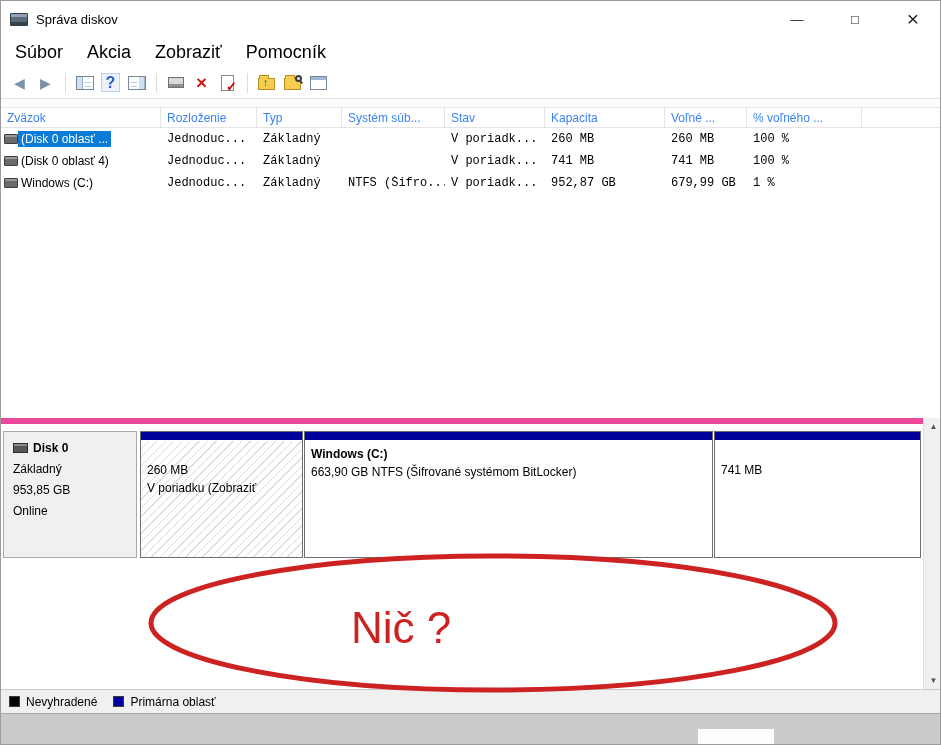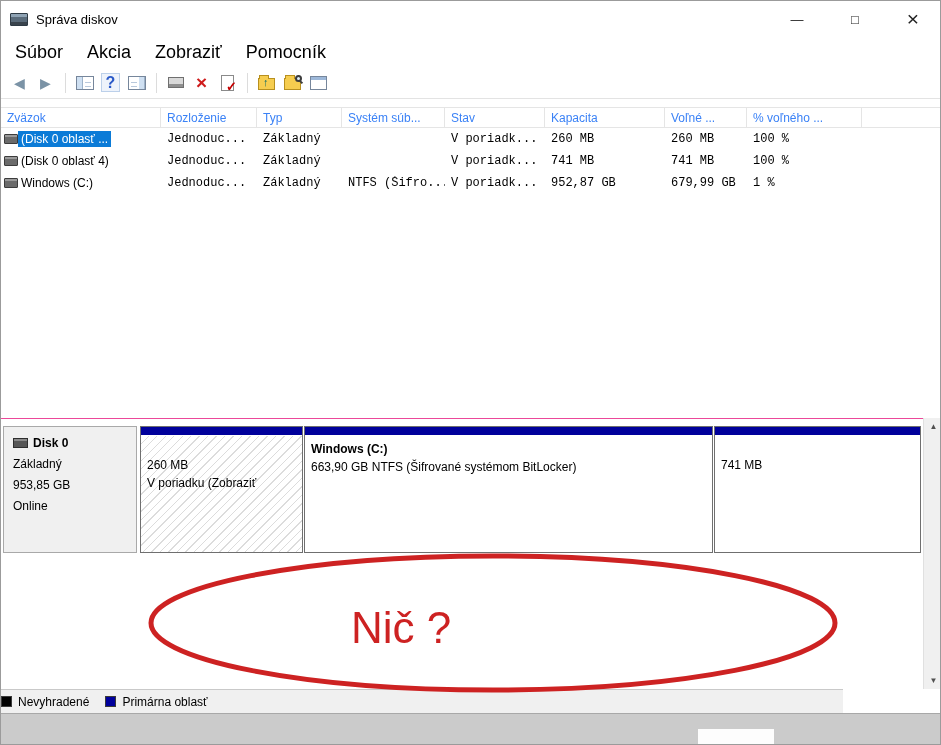--- a/index.html
+++ b/index.html
@@ -45,21 +45,21 @@
   .vt-h { border-right:1px solid #e5e5e5; padding:3px 0 0 6px; white-space:nowrap; overflow:hidden; color:#3b82f6; }
   .vt-h:last-child { border-right:none; }
   .vt-row { height:22px; align-items:center; }
   .vt-c { padding-left:6px; white-space:nowrap; overflow:hidden;font-family:Liberation Mono, monospace; }
   .vol-cell { display:flex; align-items:center; padding-left:3px; overflow:hidden; }
   .vol-icon { width:14px; height:10px; background:#6b6b6b; border:1px solid #3c3c3c; border-radius:1px; box-shadow:inset 0 2px 0 #9b9b9b; flex:0 0 auto; }
   .vol-label { padding:1px 3px; white-space:nowrap; overflow:hidden; }
   .vol-label.selected { color:#fff; }
 
   
-  .graph { position:absolute; top:417px; left:0; width:922px; height:271px; background:#fff; border-top:1px solid #ec4899; }
+  .graph { position:absolute; top:417px; left:0; width:922px; height:271px; background:#fff; border-top:6px solid #ec4899; }
   .disk-row { position:absolute; left:2px; width:918px; }
   .row0 { top:7px; height:127px; }
   .row1 { top:139px; height:128px; }
   .disk-label { position:absolute; left:0; top:0; width:134px; height:100%; background:#f0f0f0; border:1px solid #a9a9a9; padding:9px 0 0 9px; overflow:hidden; }
   .disk-title { font-weight:bold; display:flex; gap:5px; align-items:center; }
   .disk-ic { width:15px; height:10px; background:#565656; border:1px solid #2e2e2e; box-shadow:inset 0 2px 0 #8a8a8a; flex:0 0 auto; }
   .disk-label .line { margin-top:7px; white-space:nowrap; }
   .disk-label .gap { margin-top:24px; }
   .part { position:absolute; top:0; height:100%; background:#fff; border:1px solid #6f6f6f; overflow:hidden; }
   .part .bar { height:9px; border-bottom:1px solid #fff; }
@@ -71,21 +71,21 @@
   .p3 { left:711px; width:207px; }
   .bold { font-weight:bold; }
   .media-area { position:absolute; left:137px; top:0; width:781px; height:100%; background:#e9e9e9; border:1px solid #dcdcdc; }
 
   
   .vscroll { position:absolute; left:922px; top:417px; width:19px; height:271px; background:#f0f0f0; border-left:1px solid #e0e0e0; }
   .vs-btn { position:absolute; left:0; width:19px; height:17px; color:#505050; font-size:8px; text-align:center; line-height:17px; }
   .vs-up { top:0; } .vs-down { bottom:0; }
 
   
-  .legend { position:absolute; top:688px; left:0; width:842px; height:24px; background:#f0f0f0; border-top:1px solid #c9c9c9; display:flex; align-items:center; }
+  .legend { position:absolute; top:688px; left:0; width:941px; height:24px; background:#f0f0f0; border-top:1px solid #c9c9c9; display:flex; align-items:center; padding-left:8px; }
   .sw { width:11px; height:11px; border:1px solid #3a3a3a; margin-right:6px; flex:0 0 auto; }
   .legend .lbl { margin-right:16px; white-space:nowrap; }
 
   
   .bottom-strip { position:absolute; top:712px; left:0; width:941px; height:33px; background:#cbcbcb; border-top:1px solid #a8a8a8; }
   .strip-box { position:absolute; left:697px; top:15px; width:76px; height:18px; background:#fdfdfd; }
 
   
   .annot { position:absolute; left:120px; top:540px; pointer-events:none; }
 </style>

